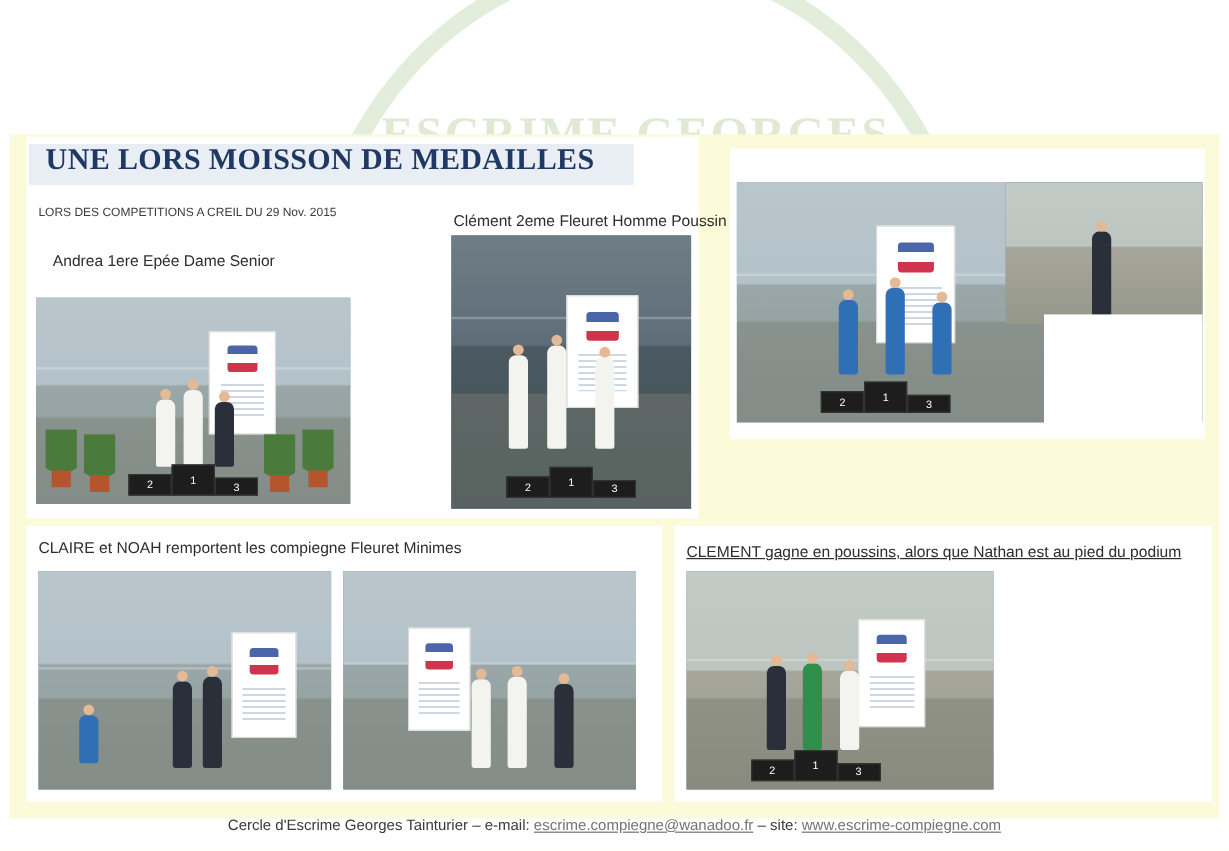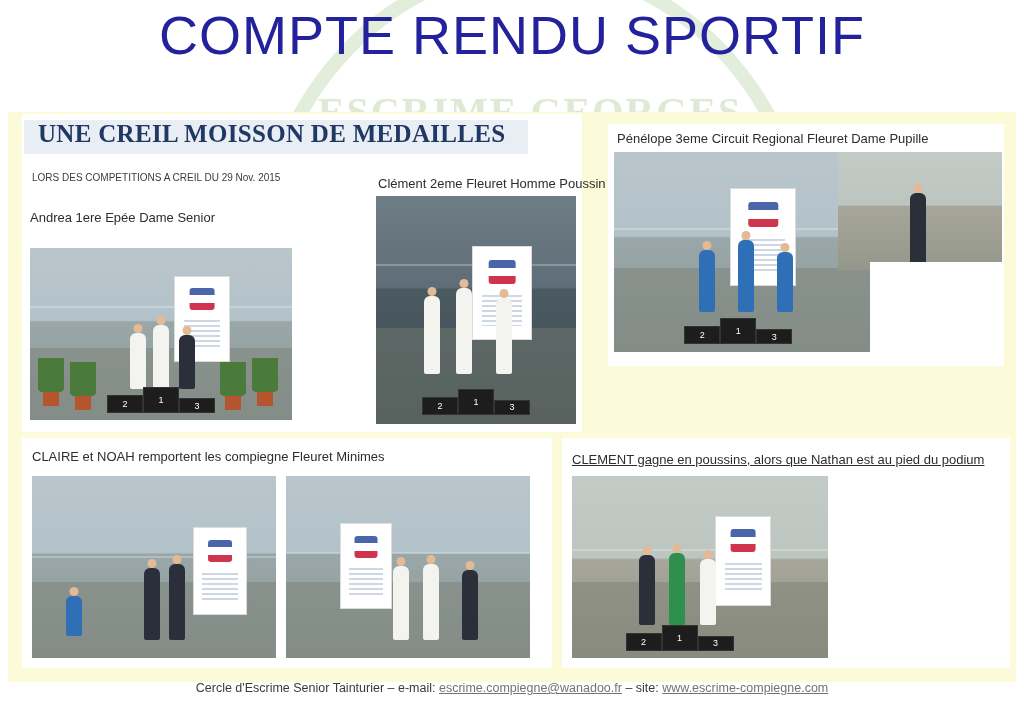--- a/index.html
+++ b/index.html
@@ -91,21 +91,21 @@
     position:absolute;
     left:32px;top:172px;
     font-size:10px;
     color:#3b3b3b;
   }
   .cap{
     position:absolute;
     font-size:13px;
     color:#2d2d2d;
   }
-  .cap-andrea{left:30px;top:210px;}
+  .cap-andrea{left:44px;top:210px;}
   .cap-clement2{left:378px;top:176px;}
   .cap-penelope{left:617px;top:131px;}
   .cap-claire{left:32px;top:449px;}
   .cap-clementgagne{left:572px;top:452px;text-decoration:underline;}
 
   
   .photo{position:absolute;overflow:hidden;background:#8a9aa5;}
   .ph-andrea{left:30px;top:248px;width:262px;height:172px;}
   .ph-clement2{left:376px;top:196px;width:200px;height:228px;}
   .ph-penelope{left:614px;top:152px;width:388px;height:200px;}
@@ -162,27 +162,26 @@
 </style>
 </head>
 <body>
 
 <div class="slide">
 
   <div class="watermark"></div>
   <div class="watermark-text">ESCRIME GEORGES</div>
   <div class="watermark-text2">ER</div>
 
-  <div class="title">COMPTE RENDU SPORTIF</div>
 
   <div class="panel"></div>
 
   <div class="card card-left-top"></div>
   <div class="heading-band"></div>
-  <div class="heading">UNE CREIL MOISSON DE MEDAILLES</div>
+  <div class="heading">UNE LORS MOISSON DE MEDAILLES</div>
   <div class="subtitle">LORS DES COMPETITIONS A CREIL DU 29 Nov. 2015</div>
 
   <div class="cap cap-andrea">Andrea 1ere Epée Dame Senior</div>
   <div class="cap cap-clement2">Clément 2eme Fleuret Homme Poussin</div>
 
   <div class="photo ph-andrea">
     <div class="gym-bg"></div>
     <div class="wall-line" style="top:34%"></div>
     <div class="floor"></div>
     <div class="banner" style="left:55%;top:16%;width:54px;height:84px;"></div>
@@ -229,21 +228,20 @@
         <div class="head"></div>
       </div>
     <div class="podium">
       <div class="pod-block pod2">2</div>
       <div class="pod-block pod1">1</div>
       <div class="pod-block pod3">3</div>
     </div>
   </div>
 
   <div class="card card-right-top"></div>
-  <div class="cap cap-penelope">Pénélope 3eme Circuit Regional Fleuret Dame Pupille</div>
 
   <div class="photo ph-penelope">
     <div class="gym-bg"></div>
     <div class="wall-line" style="top:38%"></div>
     <div class="floor"></div>
     <div class="banner" style="left:30%;top:18%;width:64px;height:96px;"></div>
     <div class="person tee-blue" style="left:22%;height:62px;bottom:20%;">
         <div class="head"></div>
       </div>
     <div class="person tee-blue" style="left:32%;height:72px;bottom:20%;">
@@ -320,20 +318,20 @@
         <div class="head"></div>
       </div>
     <div class="podium" style="left:42%;">
       <div class="pod-block pod2">2</div>
       <div class="pod-block pod1">1</div>
       <div class="pod-block pod3">3</div>
     </div>
   </div>
 
   <div class="footer">
-    <span>Cercle d'Escrime Senior  Tainturier</span>
+    <span>Cercle d'Escrime Georges  Tainturier</span>
     <span>– e-mail:</span>
     <a href="#" class="strike">escrime.compiegne@wanadoo.fr</a>
     <span>– site:</span>
     <a href="#">www.escrime-compiegne.com</a>
   </div>
 
 </div>
 
 </body></html>

